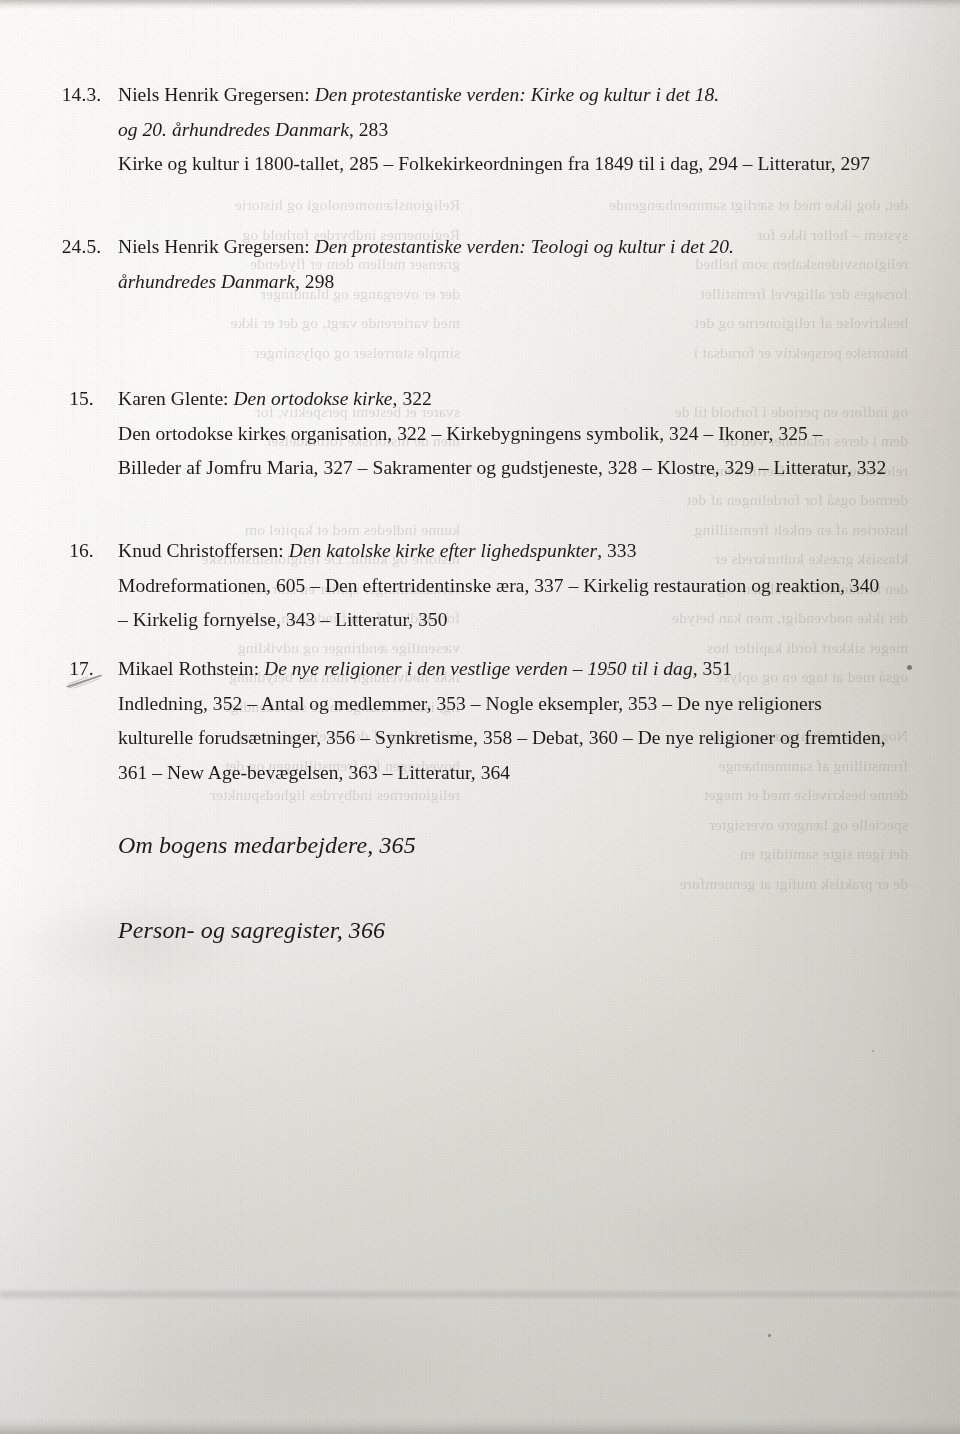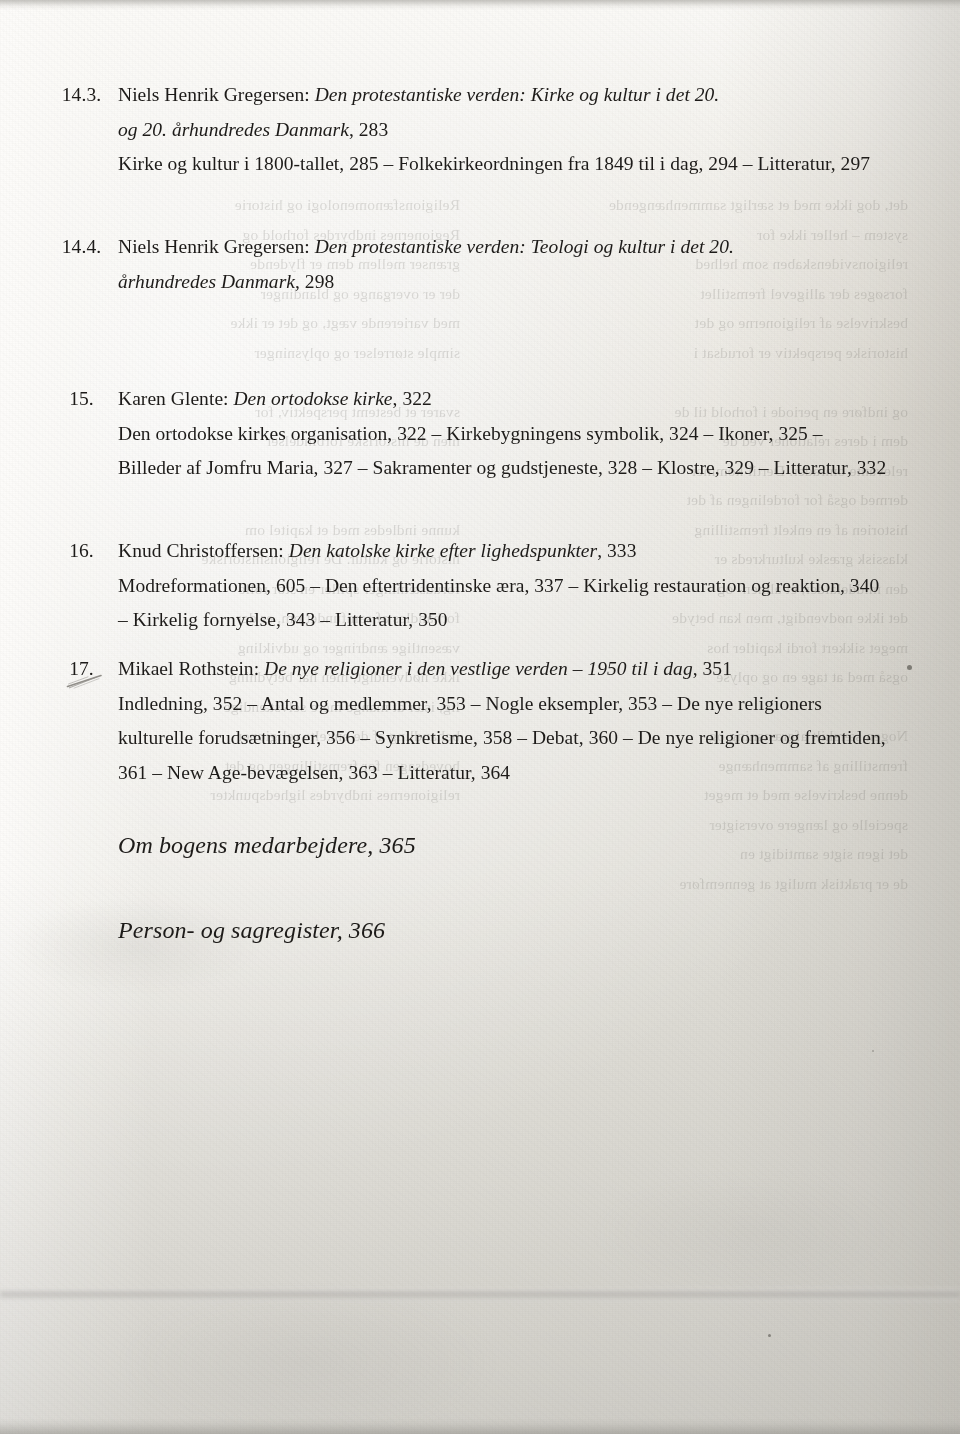--- a/index.html
+++ b/index.html
@@ -241,28 +241,28 @@
   </div>
 
   <div class="paper-grain"></div>
 
   <div class="toc">
 
     <div class="entry" style="top:78px;">
       <div class="entry-head">
         <span class="num">14.3.</span>
         <div class="body">
-          <span>Niels Henrik Gregersen: </span><span class="ital">Den protestantiske verden: Kirke og kultur i det 20.</span><br><span class="ital">og 20. århundredes Danmark</span><span>, 283</span><br><span>Kirke og kultur i 1800-tallet, 285 – Folkekirkeordningen fra 1849 til i dag, 294 – Litteratur, 297</span>
+          <span>Niels Henrik Gregersen: </span><span class="ital">Den protestantiske verden: Kirke og kultur i det 18.</span><br><span class="ital">og 20. århundredes Danmark</span><span>, 283</span><br><span>Kirke og kultur i 1800-tallet, 285 – Folkekirkeordningen fra 1849 til i dag, 294 – Litteratur, 297</span>
         </div>
       </div>
     </div>
 
     <div class="entry" style="top:230px;">
       <div class="entry-head">
-        <span class="num">14.4.</span>
+        <span class="num">24.5.</span>
         <div class="body">
           <span>Niels Henrik Gregersen: </span><span class="ital">Den protestantiske verden: Teologi og kultur i det 20.</span><br><span class="ital">århundredes Danmark</span><span>, 298</span><br>
         </div>
       </div>
     </div>
 
     <div class="entry" style="top:382px;">
       <div class="entry-head">
         <span class="num">15.</span>
         <div class="body">

